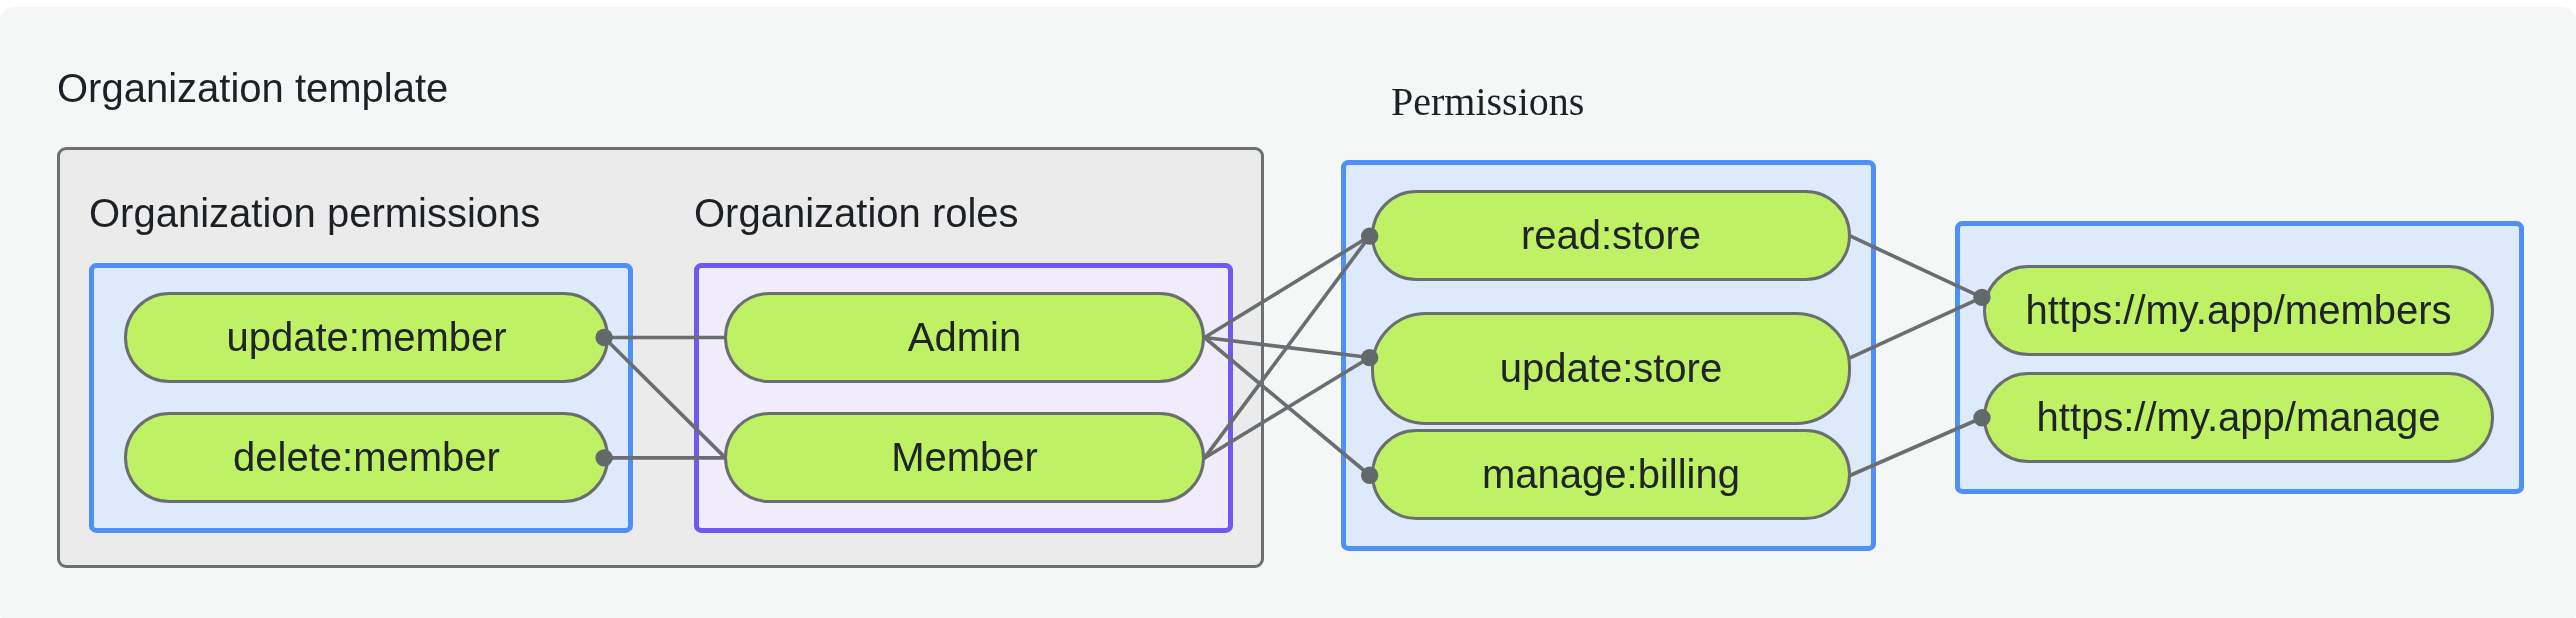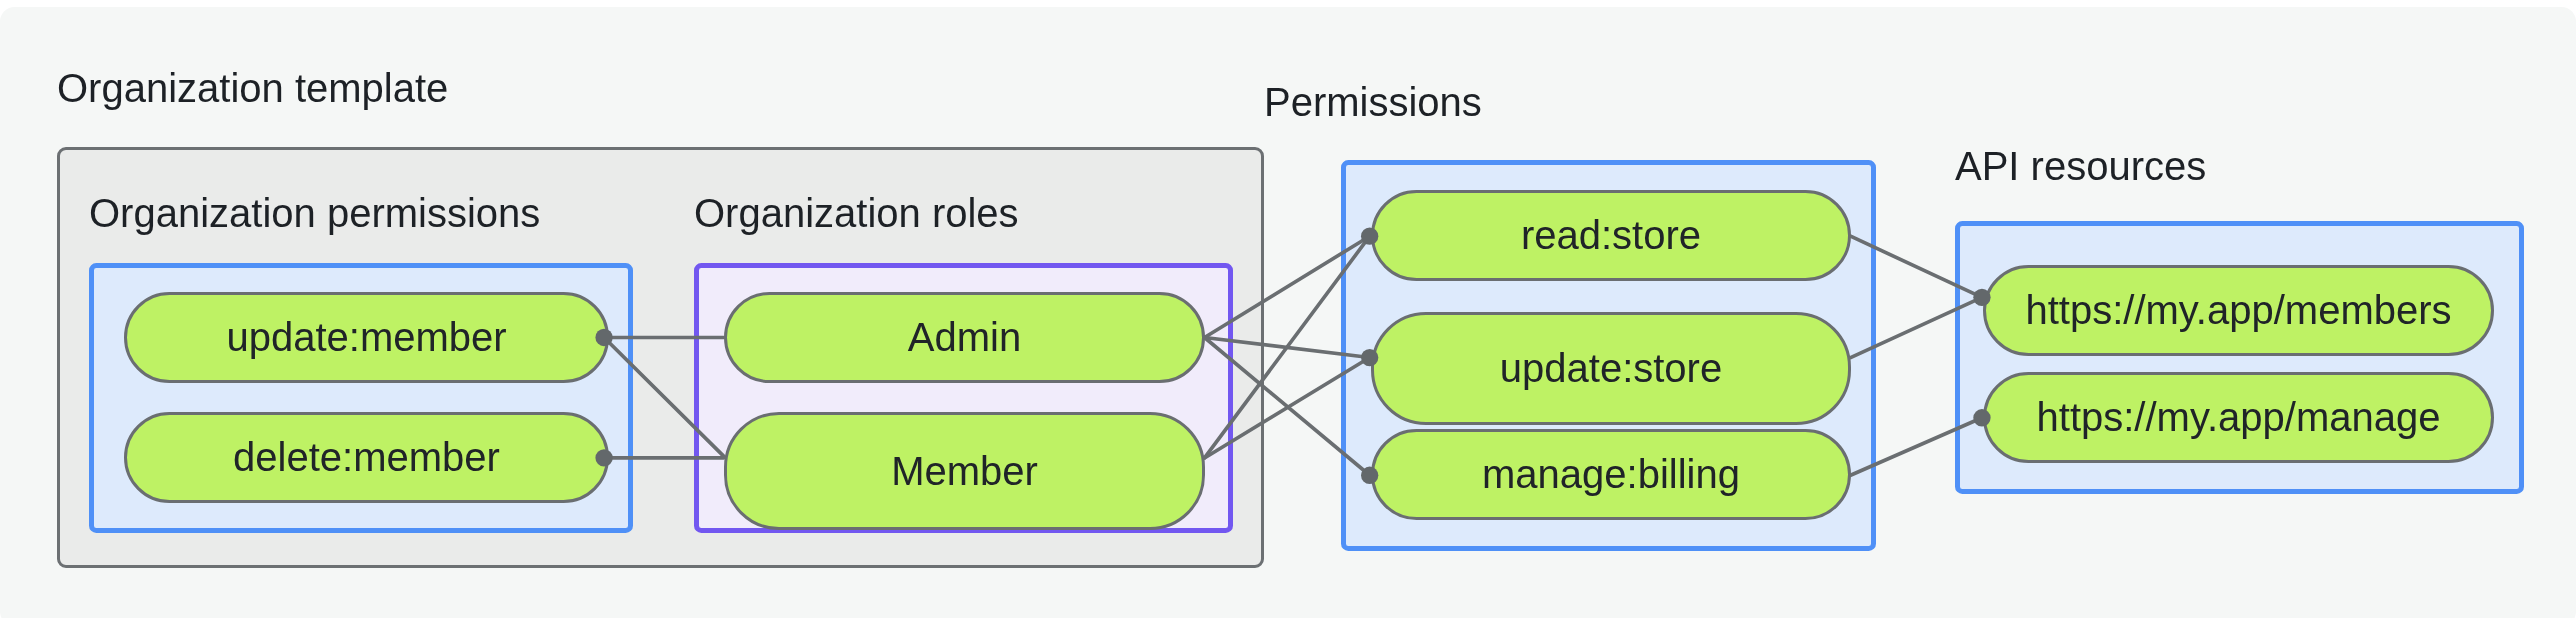--- a/index.html
+++ b/index.html
@@ -70,29 +70,28 @@
   <div class="abs container-box gray-box" style="left:57px; top:140px; width:1207px; height:421px;"></div>
 
   <div class="abs group-label" style="left:89px; top:183px;">Organization permissions</div>
   <div class="abs blue-box" style="left:89px; top:256px; width:544px; height:270px;"></div>
   <div class="abs pill" style="left:124px; top:285px; width:485px; height:91px;">update:member</div>
   <div class="abs group-label" style="left:694px; top:183px;">Organization roles</div>
 
   <div class="abs pill" style="left:124px; top:405px; width:485px; height:91px;">delete:member</div>
   <div class="abs purple-box" style="left:694px; top:256px; width:539px; height:270px;"></div>
   <div class="abs pill" style="left:724px; top:285px; width:481px; height:91px;">Admin</div>
-  <div class="abs pill" style="left:724px; top:405px; width:481px; height:118px;">Member</div>
+  <div class="abs pill" style="left:724px; top:405px; width:481px; height:91px;">Member</div>
 
-  <div class="abs group-label" style="left:1264px; top:72px;">Permissions</div>
+  <div class="abs group-label" style="left:1391px; top:72px;font-family:Liberation Serif, serif;">Permissions</div>
   <div class="abs blue-box" style="left:1341px; top:153px; width:535px; height:391px;"></div>
   <div class="abs pill" style="left:1371px; top:183px; width:480px; height:91px;">read:store</div>
   <div class="abs pill" style="left:1371px; top:305px; width:480px; height:113px;">update:store</div>
   <div class="abs pill" style="left:1371px; top:422px; width:480px; height:91px;">manage:billing</div>
 
-  <div class="abs group-label" style="left:1955px; top:136px;">API resources</div>
   <div class="abs blue-box" style="left:1955px; top:214px; width:569px; height:273px;"></div>
   <div class="abs pill" style="left:1983px; top:258px; width:511px; height:91px;">https://my.app/members</div>
   <div class="abs pill" style="left:1983px; top:365px; width:511px; height:91px;">https://my.app/manage</div>
 
   <svg class="edges-layer" width="2576" height="619" viewBox="0 0 2823 678">
     <g stroke="#6a6e71" stroke-width="4" stroke-linecap="round" fill="none">
       <line x1="662" y1="362" x2="793" y2="362"></line>
       <line x1="662" y1="362" x2="793" y2="492"></line>
       <line x1="662" y1="494" x2="793" y2="494"></line>
       <line x1="1320" y1="362" x2="1501" y2="251"></line>

